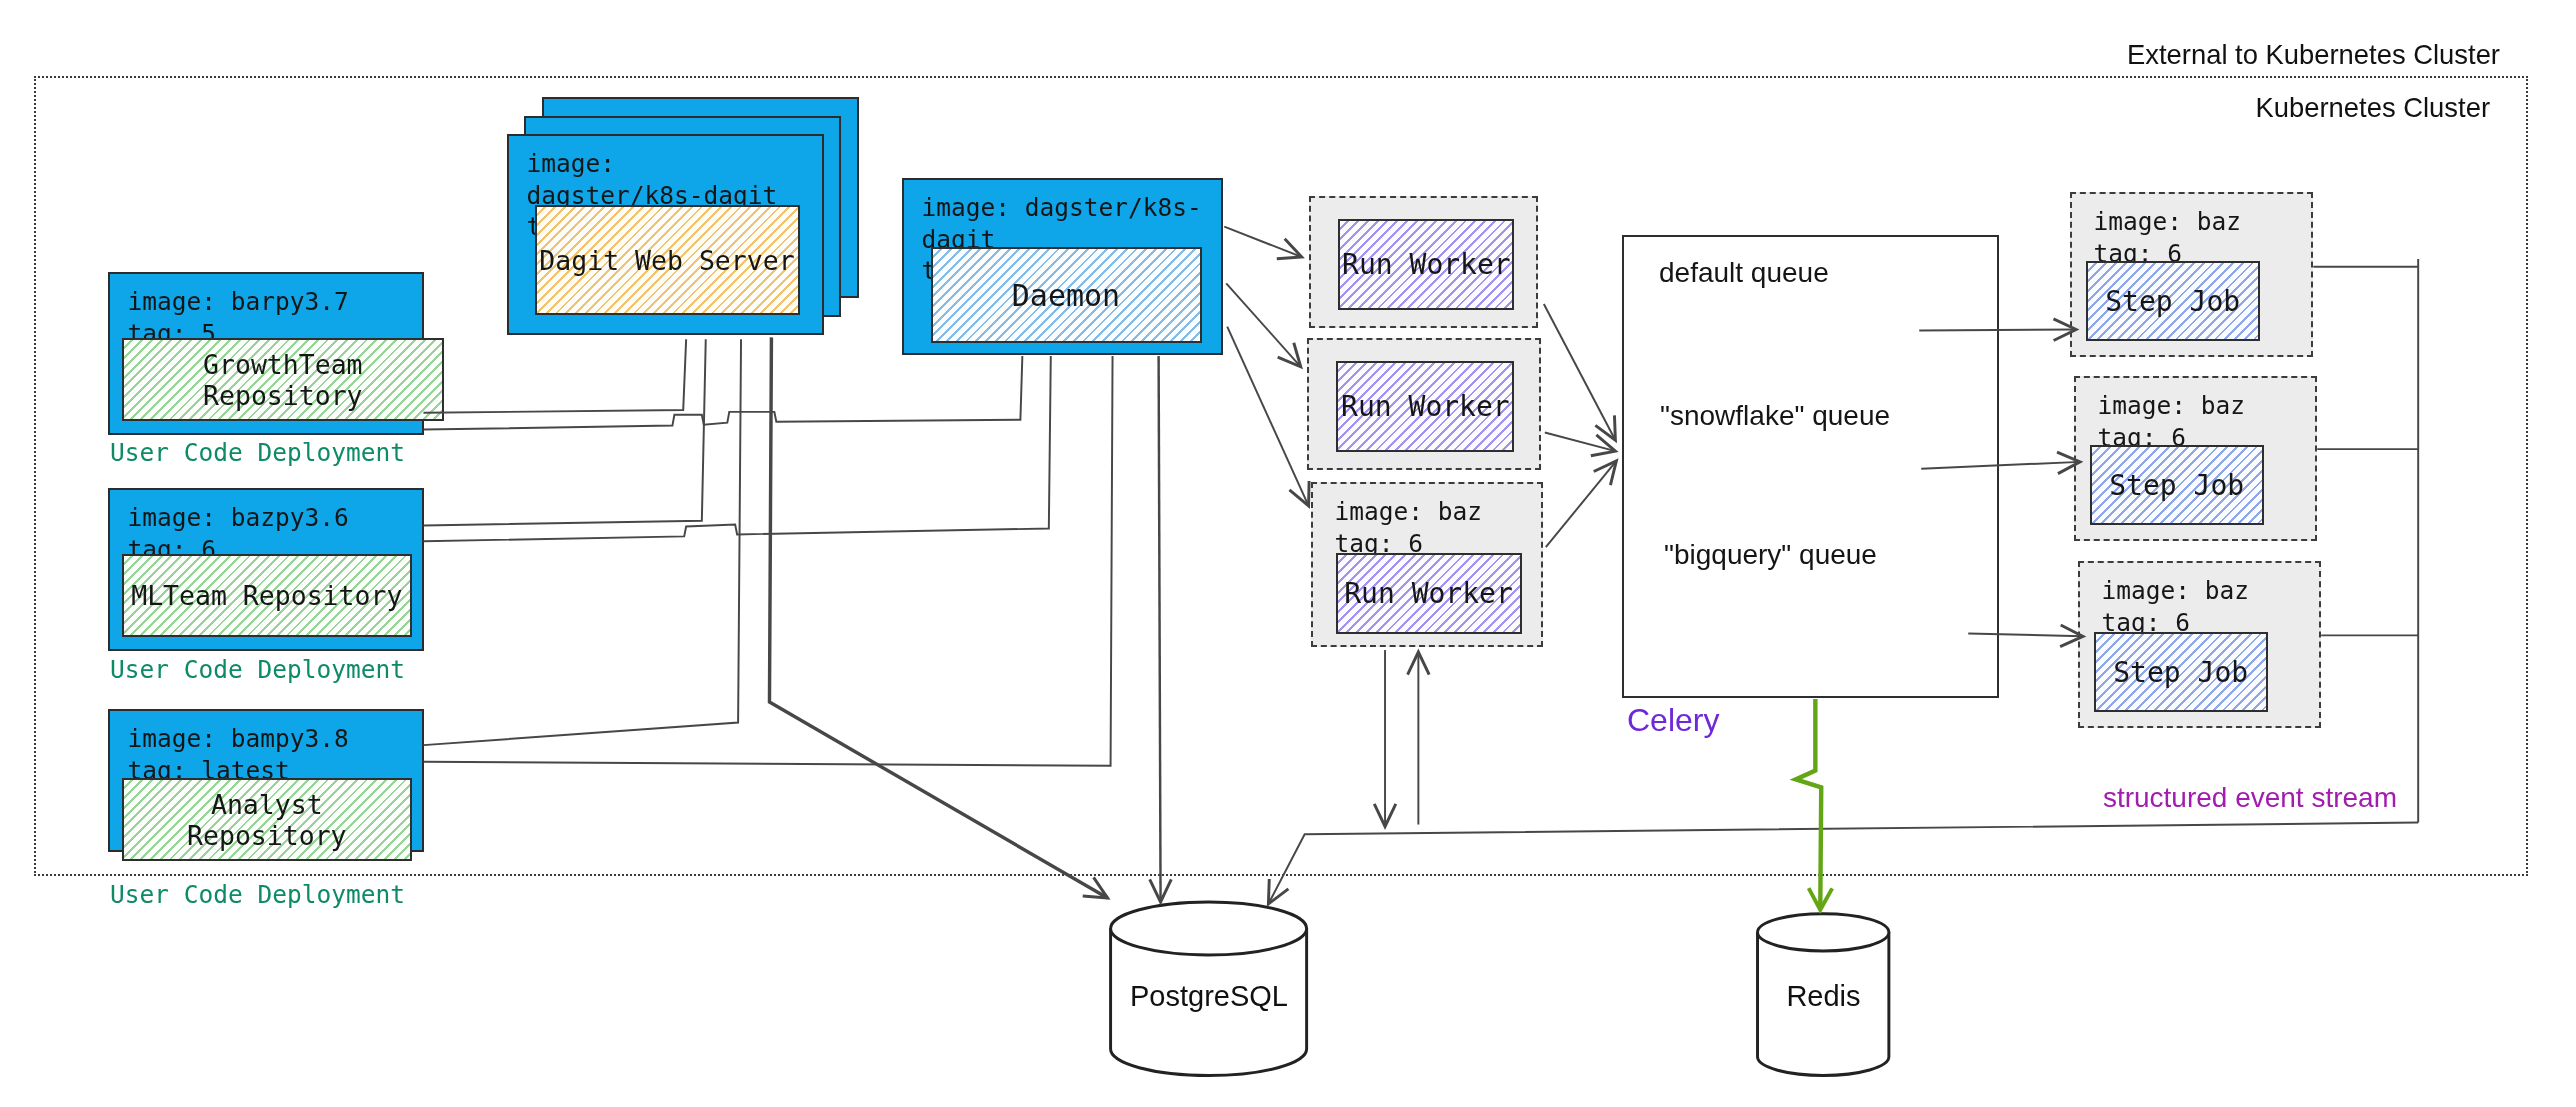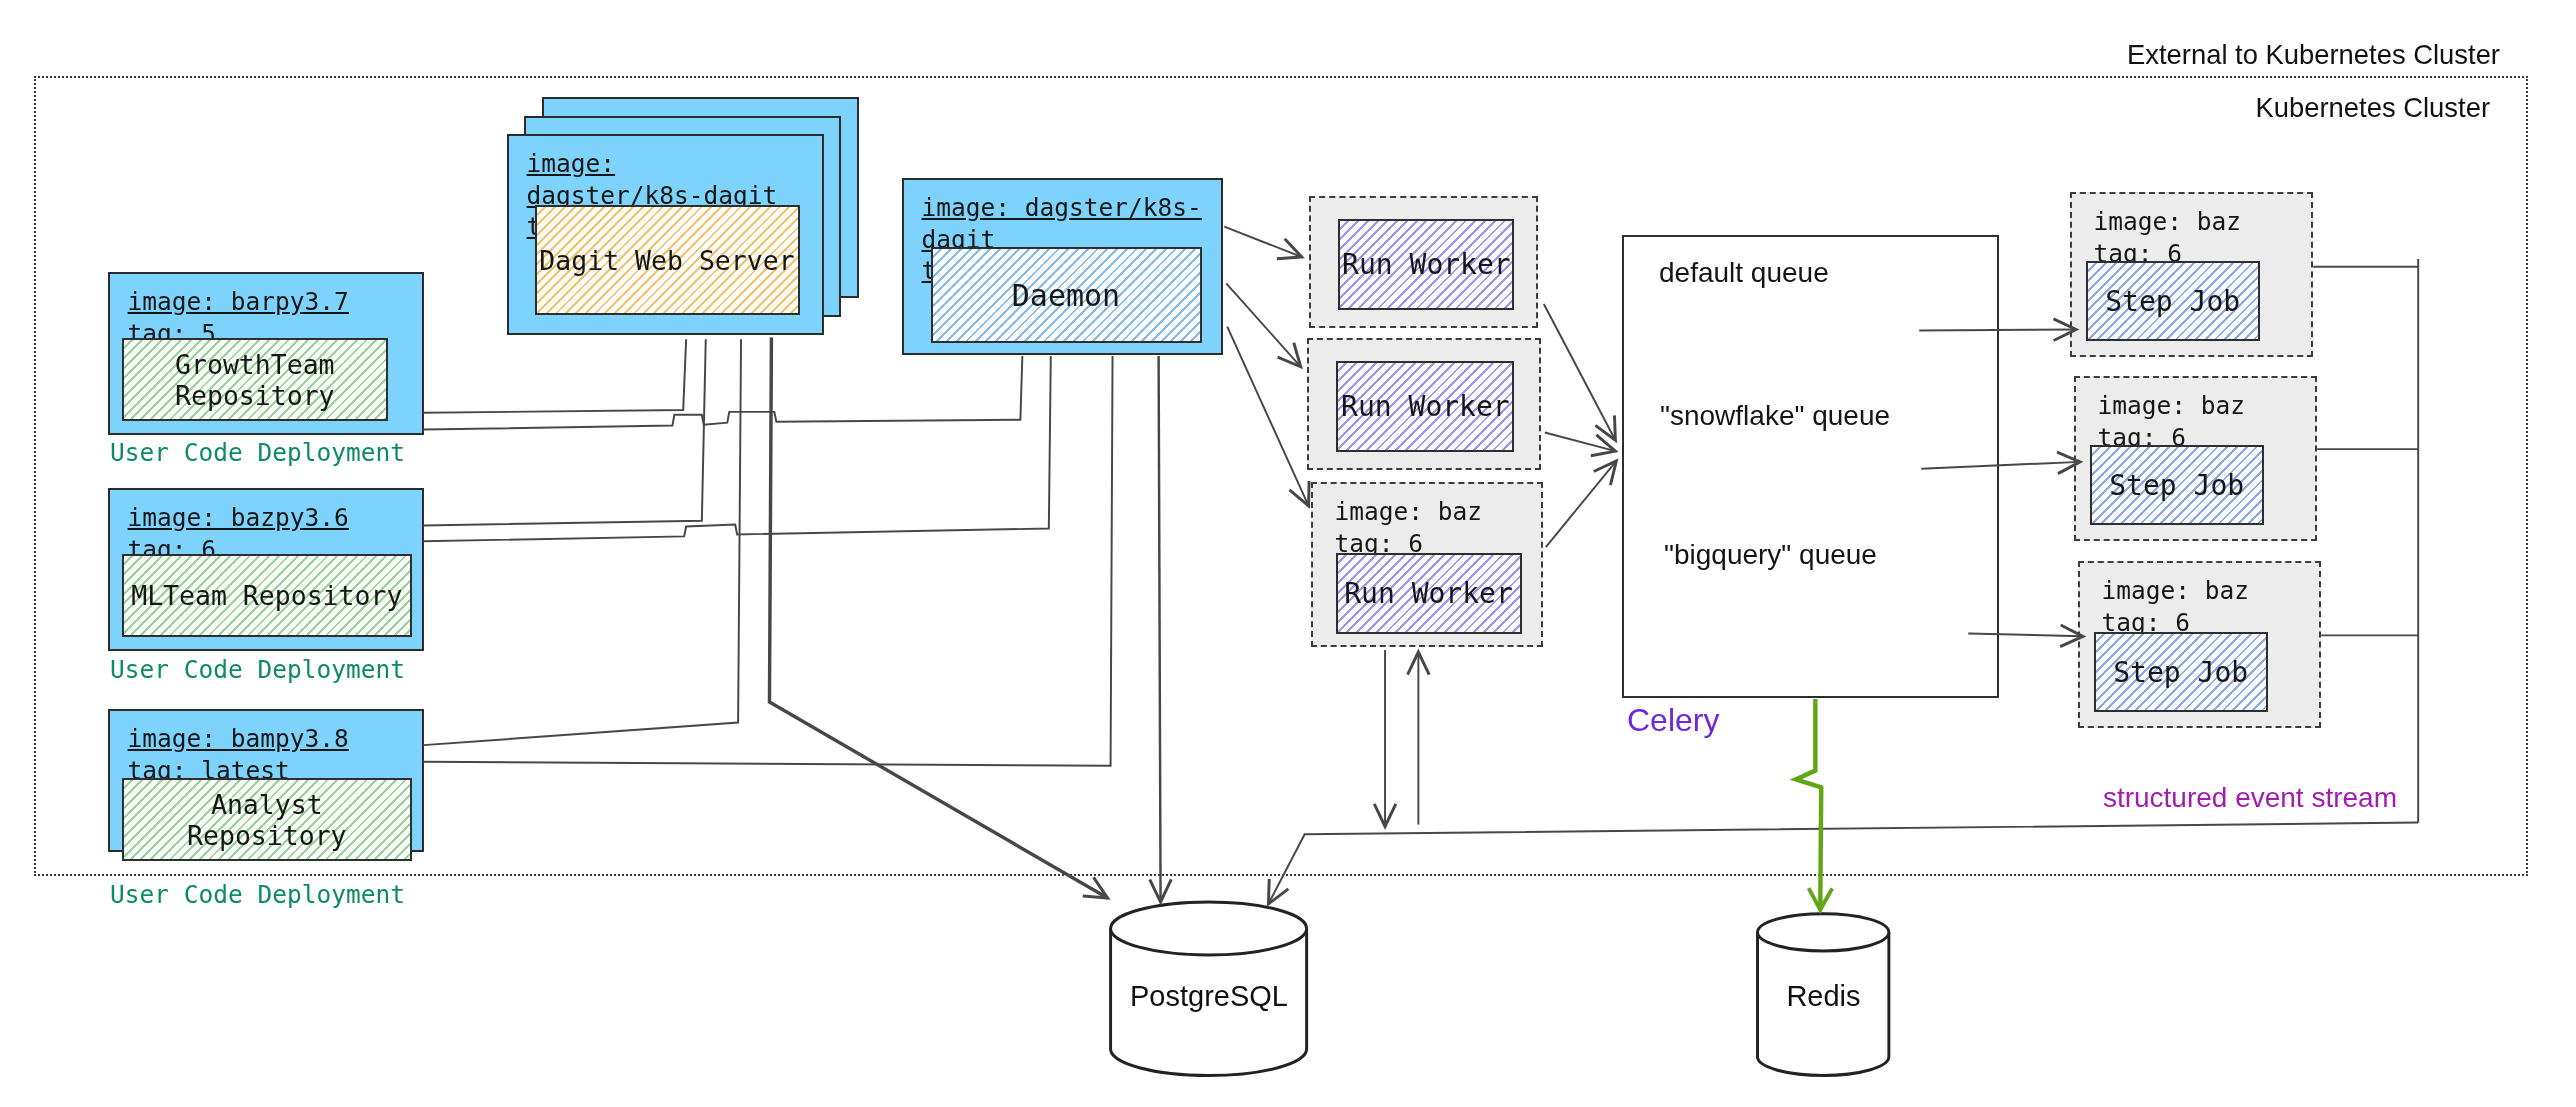--- a/index.html
+++ b/index.html
@@ -3,21 +3,21 @@
 <meta charset="utf-8">
 <style>
   html,body{margin:0;padding:0;background:#ffffff;}
   #stage{position:relative;width:2576px;height:1108px;background:#fff;overflow:hidden;
          font-family:"Liberation Sans",sans-serif;color:#161616;}
   .abs{position:absolute;}
   
   .cluster{border:2.9px dotted #3a3a3a;z-index:1;}
   .cluster-label{font-size:27.4px;color:#111;z-index:4;white-space:nowrap;}
   
-  .card{background:#7dd3fc;border:2.9px solid #2c2c2c;box-sizing:border-box;z-index:2;text-decoration:underline;}
+  .card{background:#0ea5e9;border:2.9px solid #2c2c2c;box-sizing:border-box;z-index:2;}
   .mono{font-family:"DejaVu Sans Mono","Liberation Mono",monospace;}
   .hdr{font-size:24.5px;line-height:1.3;padding:11.8px 17.6px 0 17.6px;display:flex;justify-content:flex-start;}
   .hdr2{font-size:24.5px;line-height:1.3;padding:0 17.6px;}
   
   .fillbox{position:absolute;border:2.9px solid #2e2e2e;box-sizing:border-box;
            display:flex;align-items:center;justify-content:center;text-align:center;}
   .hatch-green{background-color:#fcfffc;
     background-image:repeating-linear-gradient(135deg,rgba(0,0,0,0) 0 4.9px,#97d497 4.9px 6.9px);}
   .hatch-orange{background-color:#fffdf7;
     background-image:repeating-linear-gradient(135deg,rgba(0,0,0,0) 0 4.9px,#f2c36e 4.9px 6.9px);}
@@ -53,21 +53,21 @@
   <div class="abs cluster" style="left:34px;top:76px;width:2490px;height:796px;"></div>
   <div class="abs cluster-label" style="right:76px;top:39px;">External to Kubernetes Cluster</div>
   <div class="abs cluster-label" style="right:86px;top:92px;">Kubernetes Cluster</div>
 
   <div class="abs card mono" style="left:108px;top:272px;width:316px;height:163px;">
     <div class="hdr">
         <span>image: bar</span>
         <span>py3.7</span>
       </div>
     <div class="hdr2">tag: 5</div>
-    <div class="fillbox hatch-green mono" style="left:11.8px;top:64px;width:266px;height:83px;font-size:26.5px;">
+    <div class="fillbox hatch-green mono" style="left:11.8px;top:64px;width:322px;height:83px;font-size:26.5px;">
       <span>GrowthTeam Repository</span>
     </div>
   </div>
   <div class="abs caption mono" style="left:110px;top:438px;">User Code Deployment</div>
 
   <div class="abs card mono" style="left:108px;top:488px;width:316px;height:163px;">
     <div class="hdr">
         <span>image: baz</span>
         <span>py3.6</span>
       </div>

